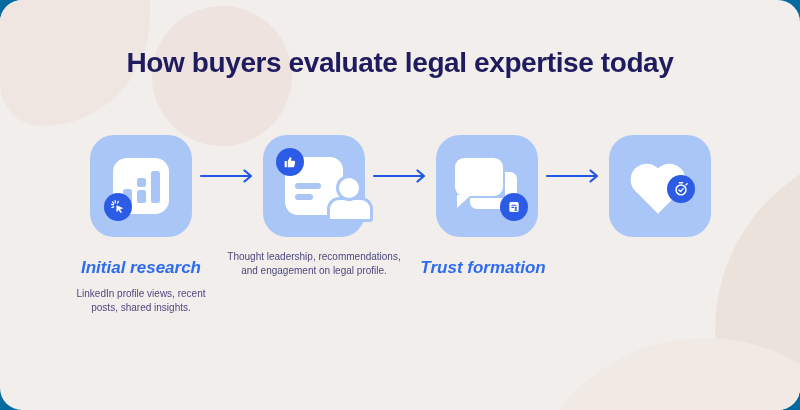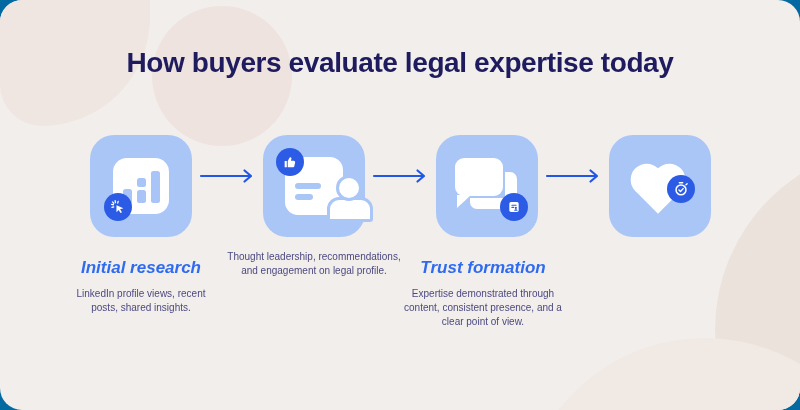--- a/index.html
+++ b/index.html
@@ -182,19 +182,18 @@
 
     <div class="col col1">
       <h3>Initial research</h3>
       <p>LinkedIn profile views, recent posts, shared insights.</p>
     </div>
     <div class="col col2">
       <p>Thought leadership, recommendations, and engagement on legal profile.</p>
     </div>
     <div class="col col3">
       <h3>Trust formation</h3>
-      <p>Expertise demonstrated through content, consistent presence, and a clear point of view.</p>
     </div>
     <div class="col col4">
     </div>
 
   </div>
 </div>
 
 </body></html>

